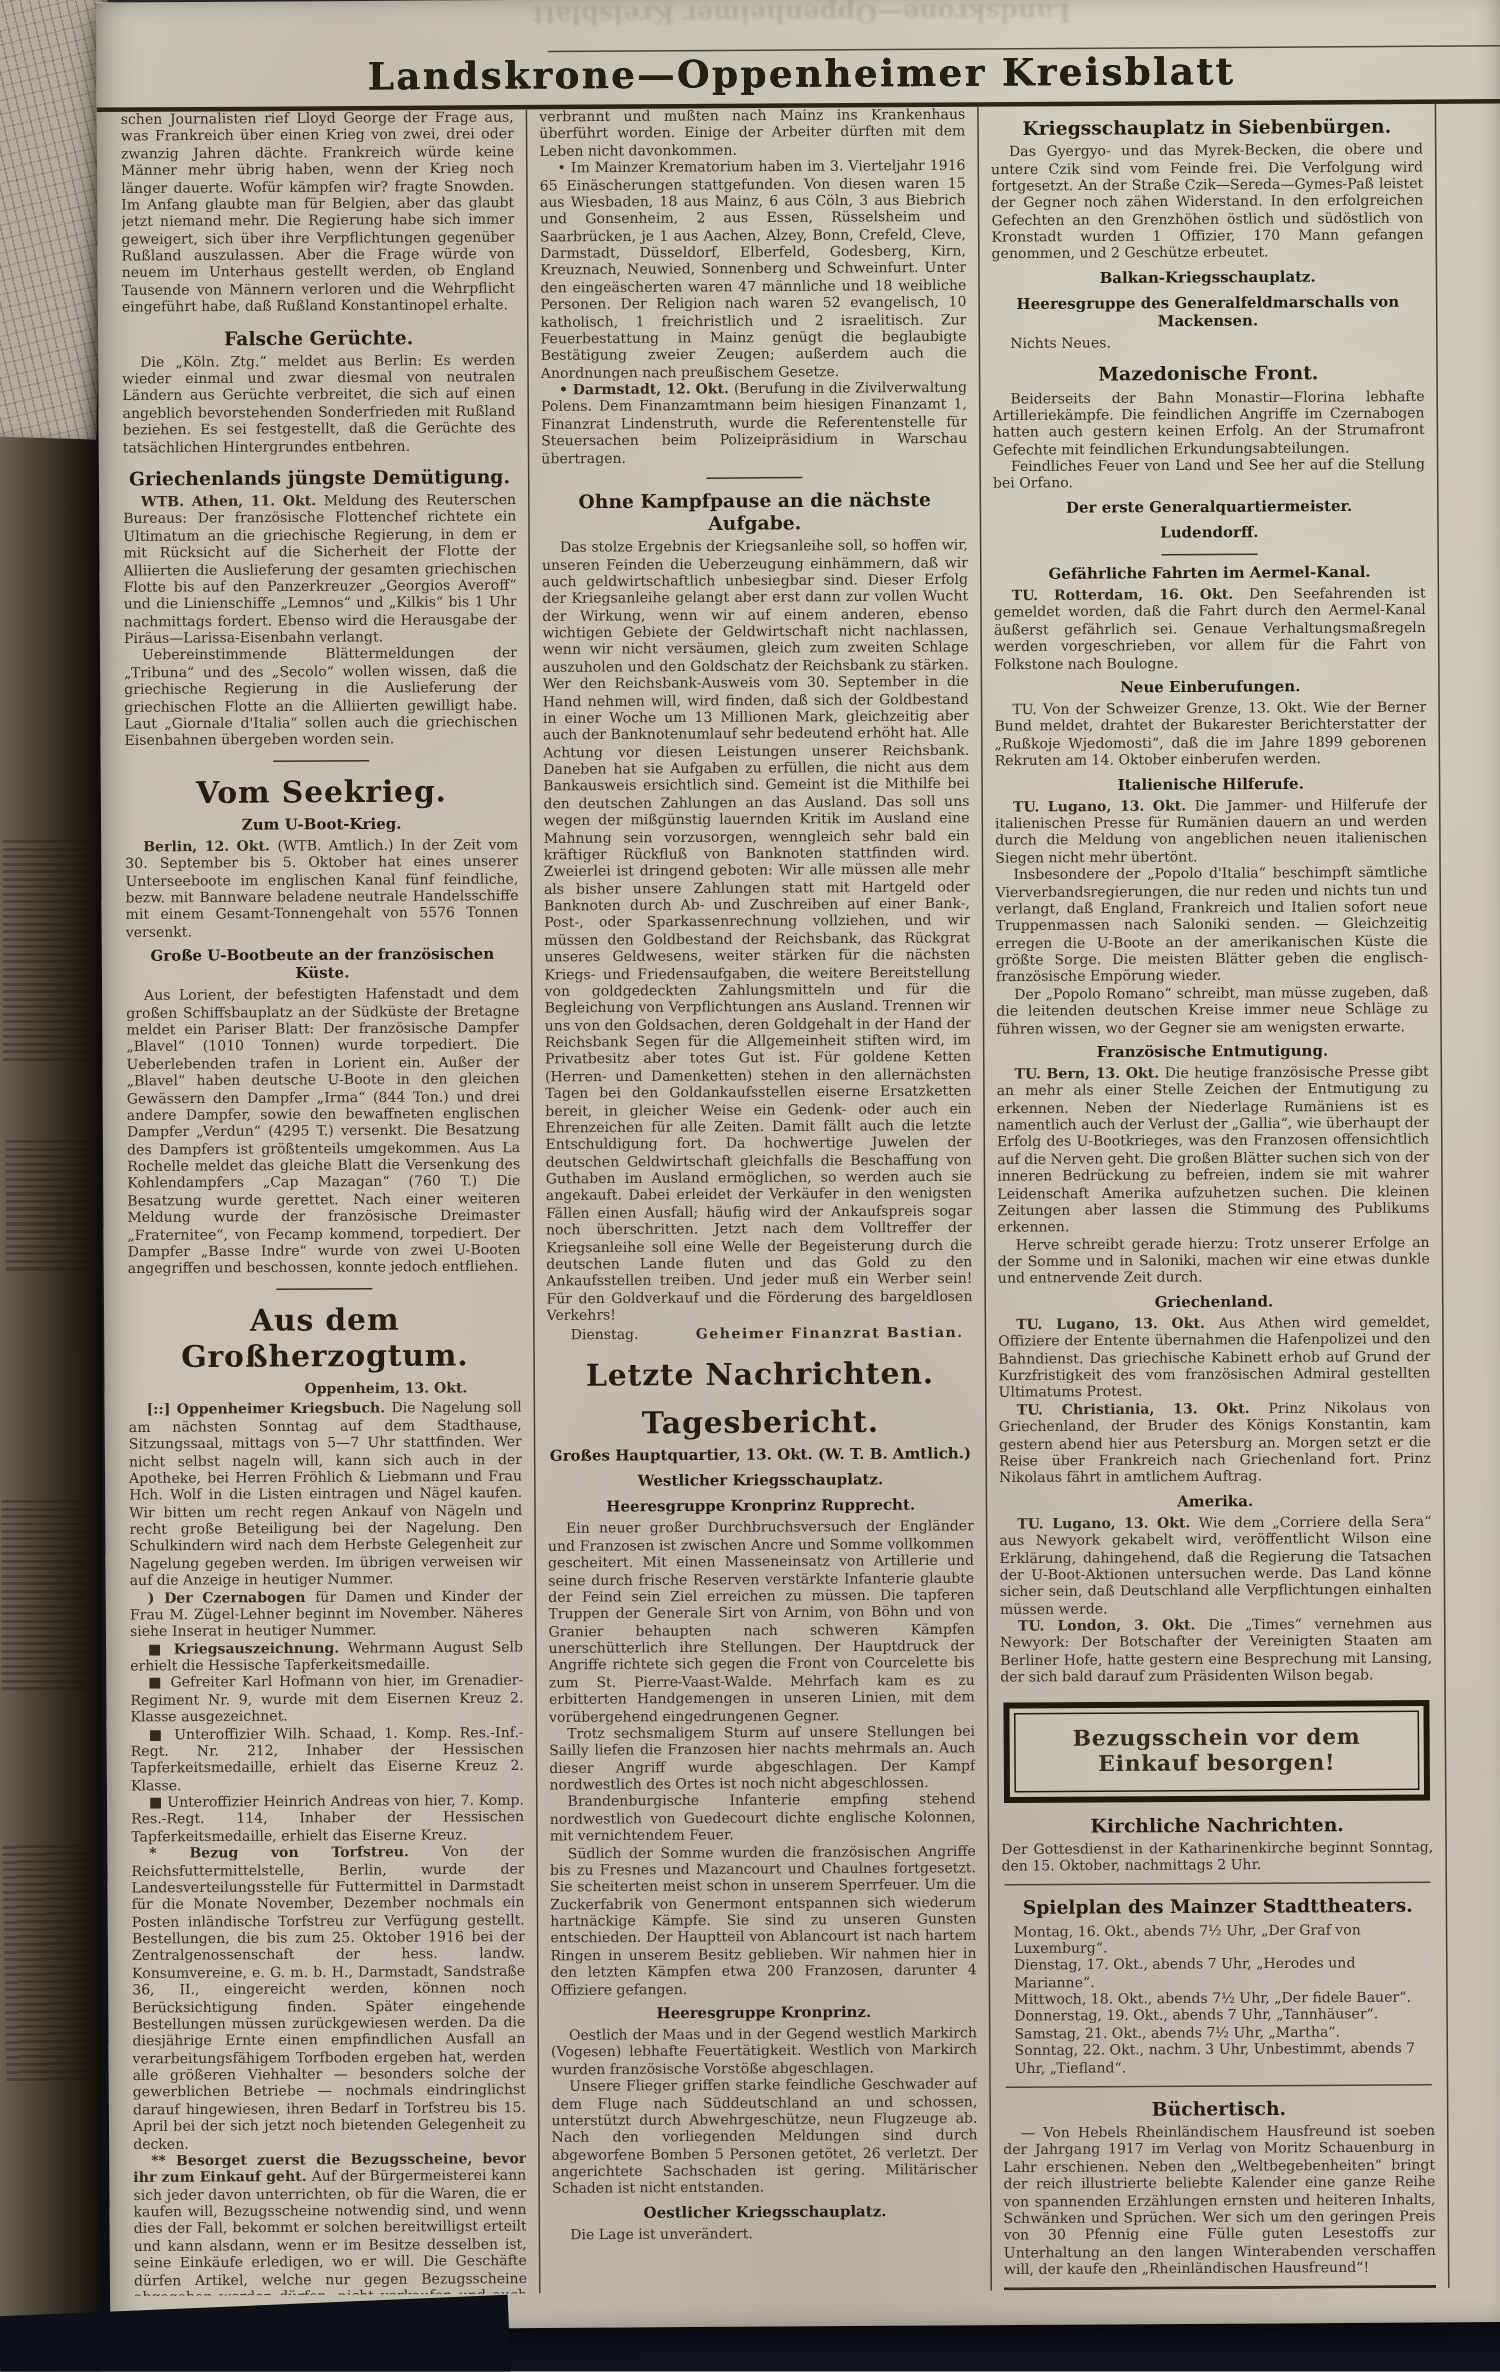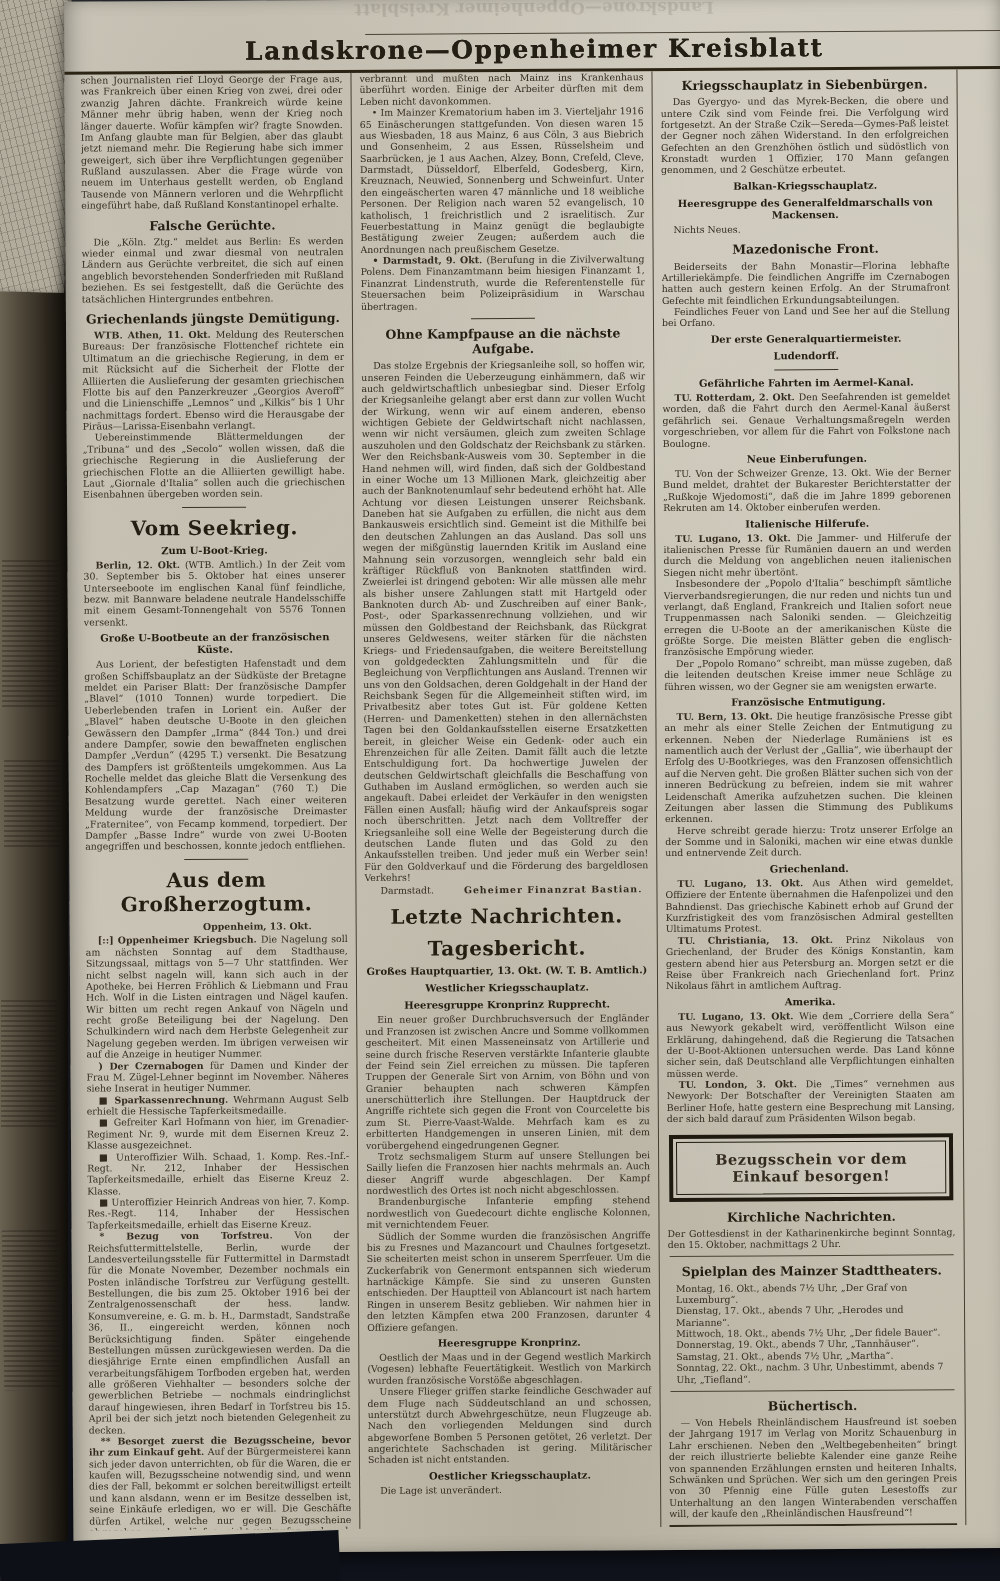--- a/index.html
+++ b/index.html
@@ -102,37 +102,37 @@
         <div class="blk h-xl">Vom Seekrieg.</div>
         <div class="blk h-sm">Zum U-Boot-Krieg.</div>
         <p class="blk para"><span class="lead">Berlin, 12. Okt.</span><span>(WTB. Amtlich.) In der Zeit vom 30. September bis 5. Oktober hat eines unserer Unterseeboote im englischen Kanal fünf feindliche, bezw. mit Bannware beladene neutrale Handelsschiffe mit einem Gesamt-Tonnengehalt von 5576 Tonnen versenkt.</span></p>
         <div class="blk h-sm">Große U-Bootbeute an der französischen Küste.</div>
         <p class="blk para">Aus Lorient, der befestigten Hafenstadt und dem großen Schiffsbauplatz an der Südküste der Bretagne meldet ein Pariser Blatt: Der französische Dampfer „Blavel“ (1010 Tonnen) wurde torpediert. Die Ueberlebenden trafen in Lorient ein. Außer der „Blavel“ haben deutsche U-Boote in den gleichen Gewässern den Dampfer „Irma“ (844 Ton.) und drei andere Dampfer, sowie den bewaffneten englischen Dampfer „Verdun“ (4295 T.) versenkt. Die Besatzung des Dampfers ist größtenteils umgekommen. Aus La Rochelle meldet das gleiche Blatt die Versenkung des Kohlendampfers „Cap Mazagan“ (760 T.) Die Besatzung wurde gerettet. Nach einer weiteren Meldung wurde der französische Dreimaster „Fraternitee“, von Fecamp kommend, torpediert. Der Dampfer „Basse Indre“ wurde von zwei U-Booten angegriffen und beschossen, konnte jedoch entfliehen.</p>
         <div class="blk rule-sm"></div>
         <div class="blk h-xl">Aus dem Großherzogtum.</div>
         <div class="blk dateline">Oppenheim, 13. Okt.</div>
         <p class="blk para"><span class="lead">[::] Oppenheimer Kriegsbuch.</span><span>Die Nagelung soll am nächsten Sonntag auf dem Stadthause, Sitzungssaal, mittags von 5—7 Uhr stattfinden. Wer nicht selbst nageln will, kann sich auch in der Apotheke, bei Herren Fröhlich &amp; Liebmann und Frau Hch. Wolf in die Listen eintragen und Nägel kaufen. Wir bitten um recht regen Ankauf von Nägeln und recht große Beteiligung bei der Nagelung. Den Schulkindern wird nach dem Herbste Gelegenheit zur Nagelung gegeben werden. Im übrigen verweisen wir auf die Anzeige in heutiger Nummer.</span></p>
         <p class="blk para"><span class="lead">) Der Czernabogen</span><span>für Damen und Kinder der Frau M. Zügel-Lehner beginnt im November. Näheres siehe Inserat in heutiger Nummer.</span></p>
-        <p class="blk para"><span class="lead">■ Sparkassenrechnung.</span><span>Wehrmann August Selb erhielt die Hessische Tapferkeitsmedaille.</span></p>
+        <p class="blk para"><span class="lead">■ Kriegsauszeichnung.</span><span>Wehrmann August Selb erhielt die Hessische Tapferkeitsmedaille.</span></p>
         <p class="blk para">■ Gefreiter Karl Hofmann von hier, im Grenadier-Regiment Nr. 9, wurde mit dem Eisernen Kreuz 2. Klasse ausgezeichnet.</p>
         <p class="blk para">■ Unteroffizier Wilh. Schaad, 1. Komp. Res.-Inf.-Regt. Nr. 212, Inhaber der Hessischen Tapferkeitsmedaille, erhielt das Eiserne Kreuz 2. Klasse.</p>
         <p class="blk para">■ Unteroffizier Heinrich Andreas von hier, 7. Komp. Res.-Regt. 114, Inhaber der Hessischen Tapferkeitsmedaille, erhielt das Eiserne Kreuz.</p>
         <p class="blk para"><span class="lead">* Bezug von Torfstreu.</span><span>Von der Reichsfuttermittelstelle, Berlin, wurde der Landesverteilungsstelle für Futtermittel in Darmstadt für die Monate November, Dezember nochmals ein Posten inländische Torfstreu zur Verfügung gestellt. Bestellungen, die bis zum 25. Oktober 1916 bei der Zentralgenossenschaft der hess. landw. Konsumvereine, e. G. m. b. H., Darmstadt, Sandstraße 36, II., eingereicht werden, können noch Berücksichtigung finden. Später eingehende Bestellungen müssen zurückgewiesen werden. Da die diesjährige Ernte einen empfindlichen Ausfall an verarbeitungsfähigem Torfboden ergeben hat, werden alle größeren Viehhalter — besonders solche der gewerblichen Betriebe — nochmals eindringlichst darauf hingewiesen, ihren Bedarf in Torfstreu bis 15. April bei der sich jetzt noch bietenden Gelegenheit zu decken.</span></p>
         <p class="blk para"><span class="lead">** Besorget zuerst die Bezugsscheine, bevor ihr zum Einkauf geht.</span><span>Auf der Bürgermeisterei kann sich jeder davon unterrichten, ob für die Waren, die er kaufen will, Bezugsscheine notwendig sind, und wenn dies der Fall, bekommt er solchen bereitwilligst erteilt und kann alsdann, wenn er im Besitze desselben ist, seine Einkäufe erledigen, wo er will. Die Geschäfte dürfen Artikel, welche nur gegen Bezugsscheine abgegeben werden dürfen, nicht verkaufen und auch nicht versenden, bevor nicht der Bezugsschein abgegeben ist und der Käufer darf dies dem Gesetz entsprechend auch nicht verlangen. Also im Interesse der Käufer, als wie auch der Verkäufer liegt es, daß die Bezugsscheine beim Einkauf mitgebracht werden.</span></p>
       </div>
     <div class="vrule"></div>
     <div class="col mid">
         <p class="blk para ni">verbrannt und mußten nach Mainz ins Krankenhaus überführt worden. Einige der Arbeiter dürften mit dem Leben nicht davonkommen.</p>
         <p class="blk para">• Im Mainzer Krematorium haben im 3. Vierteljahr 1916 65 Einäscherungen stattgefunden. Von diesen waren 15 aus Wiesbaden, 18 aus Mainz, 6 aus Cöln, 3 aus Biebrich und Gonsenheim, 2 aus Essen, Rüsselsheim und Saarbrücken, je 1 aus Aachen, Alzey, Bonn, Crefeld, Cleve, Darmstadt, Düsseldorf, Elberfeld, Godesberg, Kirn, Kreuznach, Neuwied, Sonnenberg und Schweinfurt. Unter den eingeäscherten waren 47 männliche und 18 weibliche Personen. Der Religion nach waren 52 evangelisch, 10 katholisch, 1 freichristlich und 2 israelitisch. Zur Feuerbestattung in Mainz genügt die beglaubigte Bestätigung zweier Zeugen; außerdem auch die Anordnungen nach preußischem Gesetze.</p>
-        <p class="blk para"><span class="lead">• Darmstadt, 9. Okt.</span><span>(Berufung in die Zivilverwaltung Polens. Dem Finanzamtmann beim hiesigen Finanzamt 1, Finanzrat Lindenstruth, wurde die Referentenstelle für Steuersachen beim Polizeipräsidium in Warschau übertragen.</span></p>
+        <p class="blk para"><span class="lead">• Darmstadt, 12. Okt.</span><span>(Berufung in die Zivilverwaltung Polens. Dem Finanzamtmann beim hiesigen Finanzamt 1, Finanzrat Lindenstruth, wurde die Referentenstelle für Steuersachen beim Polizeipräsidium in Warschau übertragen.</span></p>
         <div class="blk rule-sm"></div>
         <div class="blk h-md">Ohne Kampfpause an die nächste Aufgabe.</div>
         <p class="blk para">Das stolze Ergebnis der Kriegsanleihe soll, so hoffen wir, unseren Feinden die Ueberzeugung einhämmern, daß wir auch geldwirtschaftlich unbesiegbar sind. Dieser Erfolg der Kriegsanleihe gelangt aber erst dann zur vollen Wucht der Wirkung, wenn wir auf einem anderen, ebenso wichtigen Gebiete der Geldwirtschaft nicht nachlassen, wenn wir nicht versäumen, gleich zum zweiten Schlage auszuholen und den Goldschatz der Reichsbank zu stärken. Wer den Reichsbank-Ausweis vom 30. September in die Hand nehmen will, wird finden, daß sich der Goldbestand in einer Woche um 13 Millionen Mark, gleichzeitig aber auch der Banknotenumlauf sehr bedeutend erhöht hat. Alle Achtung vor diesen Leistungen unserer Reichsbank. Daneben hat sie Aufgaben zu erfüllen, die nicht aus dem Bankausweis ersichtlich sind. Gemeint ist die Mithilfe bei den deutschen Zahlungen an das Ausland. Das soll uns wegen der mißgünstig lauernden Kritik im Ausland eine Mahnung sein vorzusorgen, wenngleich sehr bald ein kräftiger Rückfluß von Banknoten stattfinden wird. Zweierlei ist dringend geboten: Wir alle müssen alle mehr als bisher unsere Zahlungen statt mit Hartgeld oder Banknoten durch Ab- und Zuschreiben auf einer Bank-, Post-, oder Sparkassenrechnung vollziehen, und wir müssen den Goldbestand der Reichsbank, das Rückgrat unseres Geldwesens, weiter stärken für die nächsten Kriegs- und Friedensaufgaben, die weitere Bereitstellung von goldgedeckten Zahlungsmitteln und für die Begleichung von Verpflichtungen ans Ausland. Trennen wir uns von den Goldsachen, deren Goldgehalt in der Hand der Reichsbank Segen für die Allgemeinheit stiften wird, im Privatbesitz aber totes Gut ist. Für goldene Ketten (Herren- und Damenketten) stehen in den allernächsten Tagen bei den Goldankaufsstellen eiserne Ersatzketten bereit, in gleicher Weise ein Gedenk- oder auch ein Ehrenzeichen für alle Zeiten. Damit fällt auch die letzte Entschuldigung fort. Da hochwertige Juwelen der deutschen Geldwirtschaft gleichfalls die Beschaffung von Guthaben im Ausland ermöglichen, so werden auch sie angekauft. Dabei erleidet der Verkäufer in den wenigsten Fällen einen Ausfall; häufig wird der Ankaufspreis sogar noch überschritten. Jetzt nach dem Volltreffer der Kriegsanleihe soll eine Welle der Begeisterung durch die deutschen Lande fluten und das Gold zu den Ankaufsstellen treiben. Und jeder muß ein Werber sein! Für den Goldverkauf und die Förderung des bargeldlosen Verkehrs!</p>
         <div class="blk sig">
-          <span>Darmstadt.</span>
+          <span>Dienstag.</span>
           <span class="who">Geheimer Finanzrat Bastian.</span>
         </div>
         <div class="blk h-xl">Letzte Nachrichten.</div>
         <div class="blk h-xl">Tagesbericht.</div>
         <div class="blk h-sm">Großes Hauptquartier, 13. Okt.  (W. T. B. Amtlich.)</div>
         <div class="blk h-sm">Westlicher Kriegsschauplatz.</div>
         <div class="blk h-sm">Heeresgruppe Kronprinz Rupprecht.</div>
         <p class="blk para">Ein neuer großer Durchbruchsversuch der Engländer und Franzosen ist zwischen Ancre und Somme vollkommen gescheitert. Mit einen Masseneinsatz von Artillerie und seine durch frische Reserven verstärkte Infanterie glaubte der Feind sein Ziel erreichen zu müssen. Die tapferen Truppen der Generale Sirt von Arnim, von Böhn und von Granier behaupten nach schweren Kämpfen unerschütterlich ihre Stellungen. Der Hauptdruck der Angriffe richtete sich gegen die Front von Courcelette bis zum St. Pierre-Vaast-Walde. Mehrfach kam es zu erbitterten Handgemengen in unseren Linien, mit dem vorübergehend eingedrungenen Gegner.</p>
         <p class="blk para">Trotz sechsmaligem Sturm auf unsere Stellungen bei Sailly liefen die Franzosen hier nachts mehrmals an. Auch dieser Angriff wurde abgeschlagen. Der Kampf nordwestlich des Ortes ist noch nicht abgeschlossen.</p>
         <p class="blk para">Brandenburgische Infanterie empfing stehend nordwestlich von Guedecourt dichte englische Kolonnen, mit vernichtendem Feuer.</p>
@@ -150,21 +150,21 @@
         <div class="blk h-sm">Balkan-Kriegsschauplatz.</div>
         <div class="blk h-sm">Heeresgruppe des Generalfeldmarschalls von Mackensen.</div>
         <p class="blk para">Nichts Neues.</p>
         <div class="blk h-md">Mazedonische Front.</div>
         <p class="blk para">Beiderseits der Bahn Monastir—Florina lebhafte Artilleriekämpfe. Die feindlichen Angriffe im Czernabogen hatten auch gestern keinen Erfolg. An der Strumafront Gefechte mit feindlichen Erkundungsabteilungen.</p>
         <p class="blk para">Feindliches Feuer von Land und See her auf die Stellung bei Orfano.</p>
         <div class="blk h-sm">Der erste Generalquartiermeister.</div>
         <div class="blk h-sm">Ludendorff.</div>
         <div class="blk rule-sm"></div>
         <div class="blk h-sm">Gefährliche Fahrten im Aermel-Kanal.</div>
-        <p class="blk para"><span class="lead">TU. Rotterdam, 2. Okt.</span><span>Den Seefahrenden ist gemeldet worden, daß die Fahrt durch den Aermel-Kanal äußerst gefährlich sei. Genaue Verhaltungsmaßregeln werden vorgeschrieben, vor allem für die Fahrt von Folkstone nach Boulogne.</span></p>
+        <p class="blk para"><span class="lead">TU. Rotterdam, 16. Okt.</span><span>Den Seefahrenden ist gemeldet worden, daß die Fahrt durch den Aermel-Kanal äußerst gefährlich sei. Genaue Verhaltungsmaßregeln werden vorgeschrieben, vor allem für die Fahrt von Folkstone nach Boulogne.</span></p>
         <div class="blk h-sm">Neue Einberufungen.</div>
         <p class="blk para">TU. Von der Schweizer Grenze, 13. Okt. Wie der Berner Bund meldet, drahtet der Bukarester Berichterstatter der „Rußkoje Wjedomosti“, daß die im Jahre 1899 geborenen Rekruten am 14. Oktober einberufen werden.</p>
         <div class="blk h-sm">Italienische Hilferufe.</div>
         <p class="blk para"><span class="lead">TU. Lugano, 13. Okt.</span><span>Die Jammer- und Hilferufe der italienischen Presse für Rumänien dauern an und werden durch die Meldung von angeblichen neuen italienischen Siegen nicht mehr übertönt.</span></p>
         <p class="blk para">Insbesondere der „Popolo d'Italia“ beschimpft sämtliche Vierverbandsregierungen, die nur reden und nichts tun und verlangt, daß England, Frankreich und Italien sofort neue Truppenmassen nach Saloniki senden. — Gleichzeitig erregen die U-Boote an der amerikanischen Küste die größte Sorge. Die meisten Blätter geben die englisch-französische Empörung wieder.</p>
         <p class="blk para">Der „Popolo Romano“ schreibt, man müsse zugeben, daß die leitenden deutschen Kreise immer neue Schläge zu führen wissen, wo der Gegner sie am wenigsten erwarte.</p>
         <div class="blk h-sm">Französische Entmutigung.</div>
         <p class="blk para"><span class="lead">TU. Bern, 13. Okt.</span><span>Die heutige französische Presse gibt an mehr als einer Stelle Zeichen der Entmutigung zu erkennen. Neben der Niederlage Rumäniens ist es namentlich auch der Verlust der „Gallia“, wie überhaupt der Erfolg des U-Bootkrieges, was den Franzosen offensichtlich auf die Nerven geht. Die großen Blätter suchen sich von der inneren Bedrückung zu befreien, indem sie mit wahrer Leidenschaft Amerika aufzuhetzen suchen. Die kleinen Zeitungen aber lassen die Stimmung des Publikums erkennen.</span></p>
         <p class="blk para">Herve schreibt gerade hierzu: Trotz unserer Erfolge an der Somme und in Saloniki, machen wir eine etwas dunkle und entnervende Zeit durch.</p>
         <div class="blk h-sm">Griechenland.</div>

